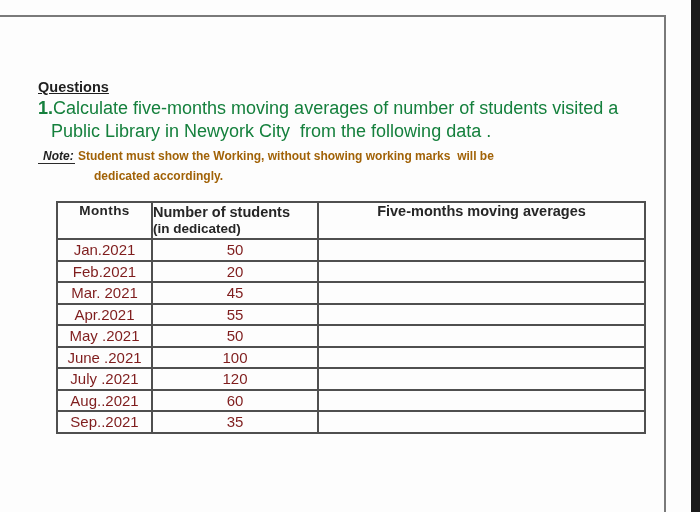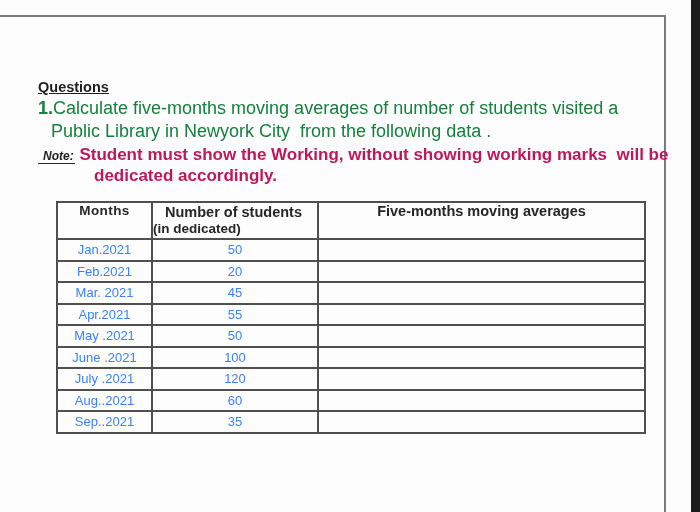--- a/index.html
+++ b/index.html
@@ -38,21 +38,21 @@
   .q-num { font-weight:bold; }
   .q-line.indent { padding-left:13px; }
   .note-line {
     margin-top:3px; line-height:20px; white-space:pre;
   }
   .note-label {
     font-size:12px; font-weight:bold; font-style:italic;
     border-bottom:1.5px solid #2a2a2a; padding-left:5px; padding-right:1px;
     color:#1f1f1f;
   }
-  .note-text { font-size:17px; font-weight:bold; color:#be185d; }
+  .note-text { font-size:12px; font-weight:bold; color:#a16207; }
   .note-line2 { padding-left:56px; line-height:20px; white-space:pre; }
   
   .data-table {
     position:absolute; left:56px; top:201px;
     width:588px; table-layout:fixed;
     border-collapse:collapse;
   }
   .data-table th, .data-table td {
     border:2px solid #4f4f4f;
     padding:0;
@@ -60,26 +60,26 @@
   }
   .data-table th { vertical-align:top; font-weight:bold; }
   col.c1 { width:95px; }
   col.c2 { width:166px; }
   col.c3 { width:327px; }
   .th-months {
     font-size:13.5px; text-align:center; padding-top:4px;
     letter-spacing:0.4px; height:35px;
   }
   .th-students { text-align:left; padding:2px 0 0 7px; }
-  .th-students .h1 { font-size:14.5px; line-height:18px;padding-left:12px; }
+  .th-students .h1 { font-size:14.5px; line-height:18px; }
   .th-students .h2 { font-size:13.5px; line-height:16px; }
   .th-averages { font-size:14.5px; text-align:center; padding-top:3px;margin-top:7px; }
   .data-table td {
-    height:19.5px; font-size:13px; line-height:19.5px;
-    text-align:center; color:#3b82f6;
+    height:19.5px; font-size:15px; line-height:19.5px;
+    text-align:center; color:#7f1d1d;
   }
 </style>
 </head>
 <body>
 
 <div class="page">
   <div class="border-top"></div>
   <div class="border-right"></div>
   <div class="edge-bar"></div>
 

